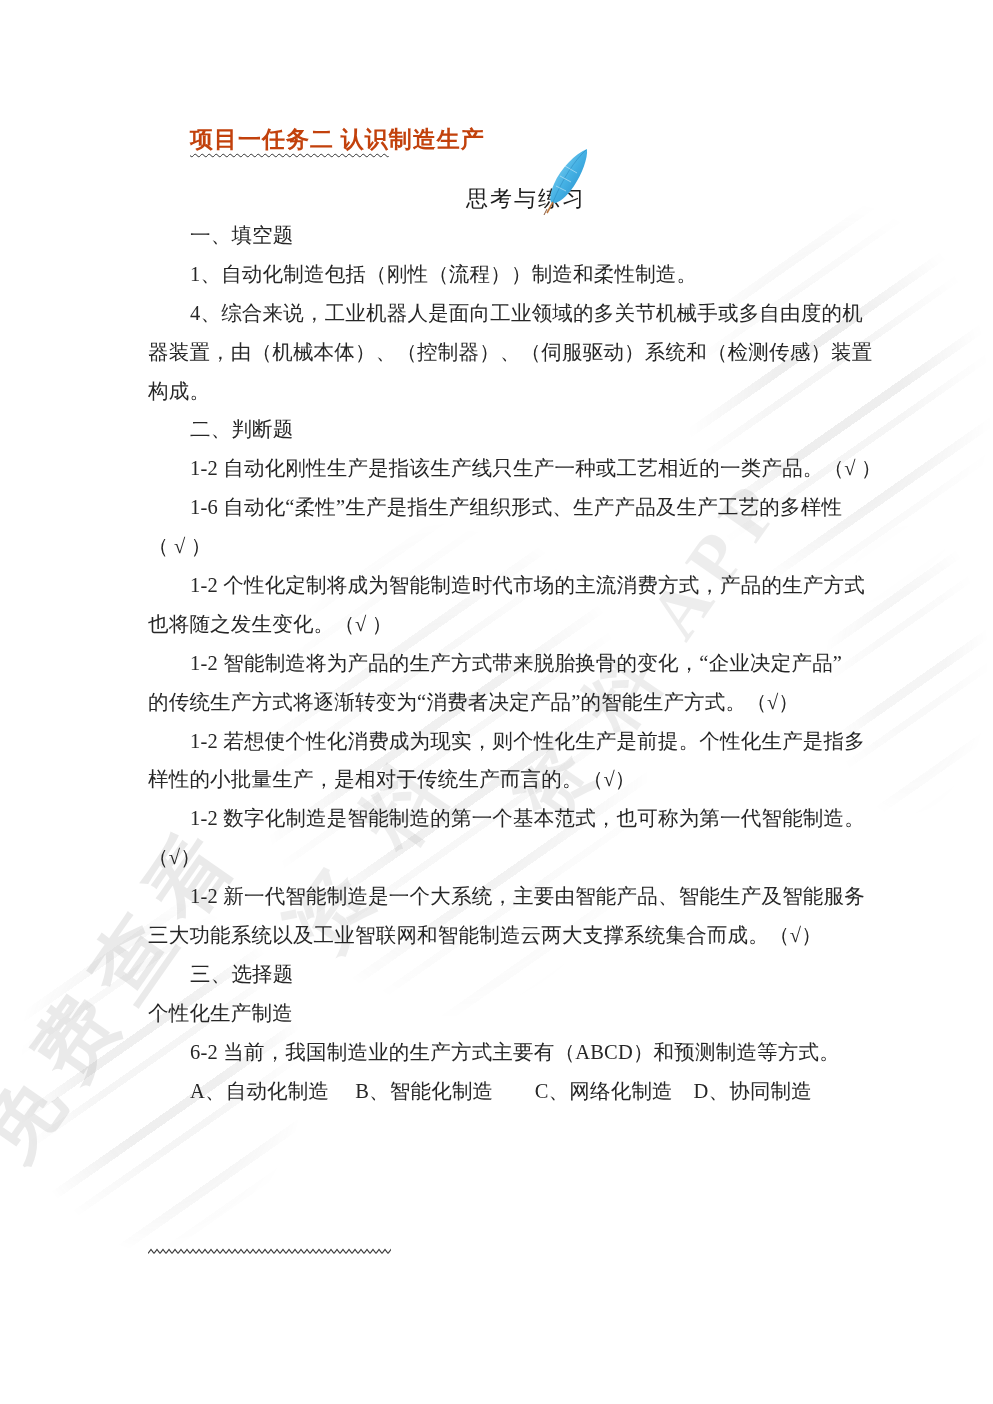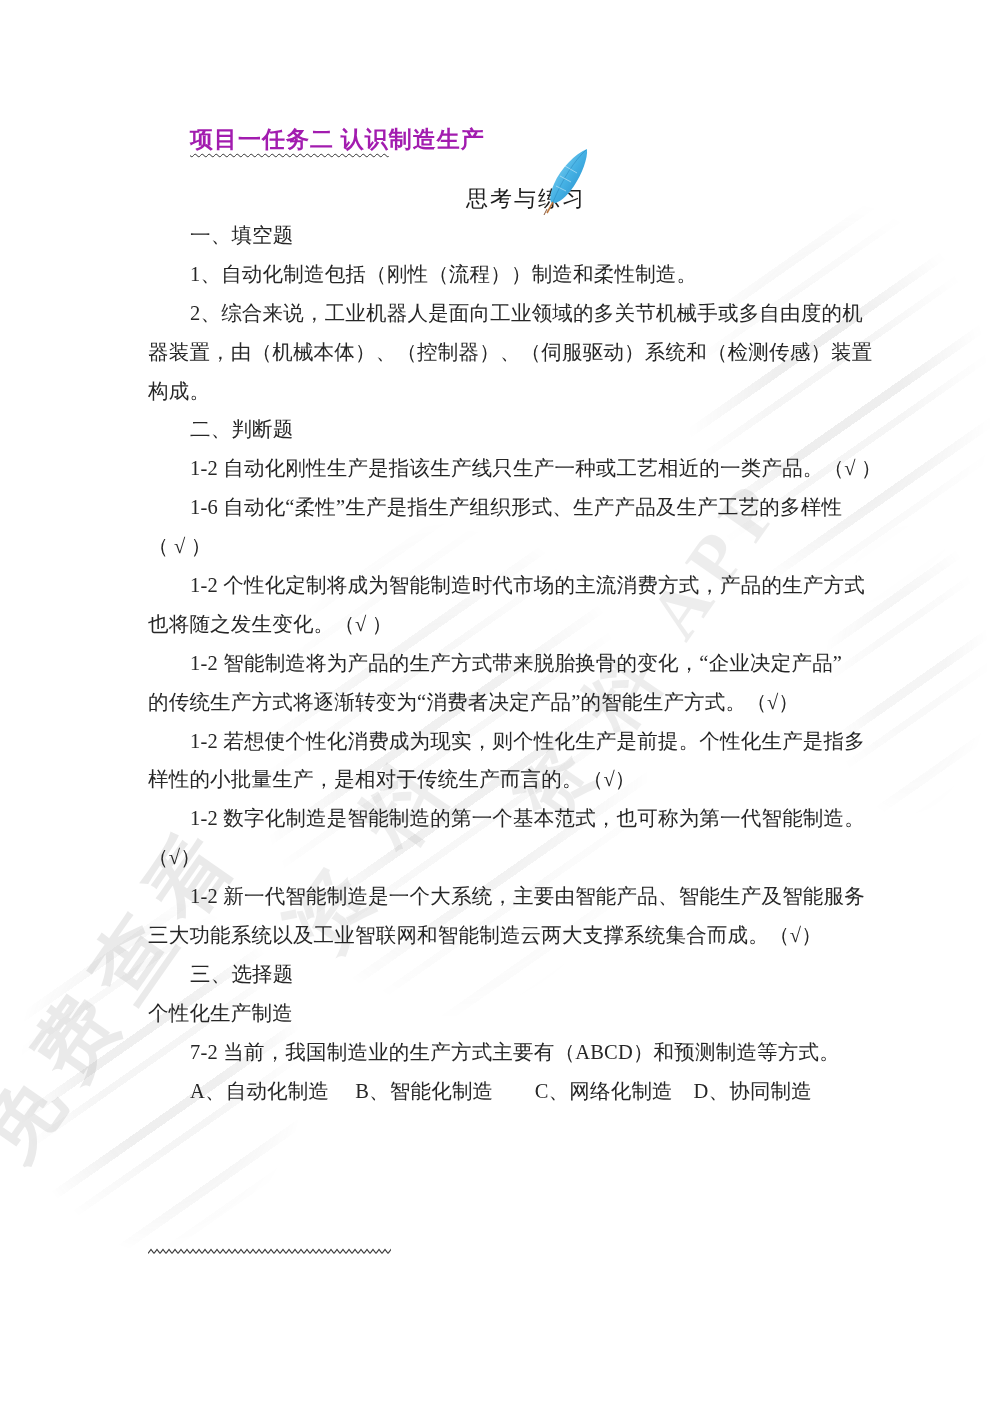--- a/index.html
+++ b/index.html
@@ -32,21 +32,21 @@
     transform-origin:left bottom;
     color:rgba(140,140,140,0.18);
   }
   .wm-left  { left:42px;  top:1075px; font-size:80px; letter-spacing:18px; transform:rotate(-55deg); }
   .wm-mid   { left:352px; top:868px;  font-size:80px; letter-spacing:14px; transform:rotate(-55deg); color:rgba(140,140,140,0.15); }
   .wm-right { left:575px; top:748px;  font-size:72px; letter-spacing:12px; transform:rotate(-55deg); color:rgba(140,140,140,0.16); }
 
   
   .title {
     position:absolute; left:190px; top:124px; z-index:3;
-    font-size:23px; font-weight:bold; letter-spacing:1px; color:#a21caf;
+    font-size:23px; font-weight:bold; letter-spacing:1px; color:#c2410c;
     white-space:pre;
   }
   .wavy {
     text-decoration:underline; text-decoration-style:wavy;
     text-decoration-thickness:1px; text-underline-offset:6px;
     text-decoration-color:#333;
   }
   .exercise {
     position:absolute; left:466px; top:184px; z-index:3;
     font-size:22px; color:#1e1e1e; letter-spacing:2px; white-space:pre;
@@ -90,40 +90,40 @@
     <path d="M46 3 C34 8 20 22 13 38 C9 47 8 55 11 57 C15 59 25 52 33 40 C41 28 47 12 46 3 Z" fill="url(#fg)"></path>
     <path d="M45 4 C34 14 22 32 12 56" stroke="#2f8fc4" stroke-width="1" fill="none" opacity="0.65"></path>
     <path d="M19 30 L30 36 M15 40 L25 45 M24 20 L36 27" stroke="#d9f1fb" stroke-width="0.8" opacity="0.7"></path>
     <path d="M12 56 L6 67" stroke="#b9773f" stroke-width="1.6" fill="none"></path>
     <path d="M6 63 L3 69" stroke="#8a5a3a" stroke-width="1" fill="none"></path>
   </svg>
 
   <div class="lines">
       <div class="line ind">一、填空题</div>
       <div class="line ind">1、自动化制造包括（刚性（流程））制造和柔性制造。</div>
-      <div class="line ind">2、综合来说，工业机器人是面向工业领域的多关节机械手或多自由度的机</div>
+      <div class="line ind">4、综合来说，工业机器人是面向工业领域的多关节机械手或多自由度的机</div>
       <div class="line">器装置，由（机械本体）、（控制器）、（伺服驱动）系统和（检测传感）装置</div>
       <div class="line">构成。</div>
       <div class="line ind">二、判断题</div>
       <div class="line ind">1-2 自动化刚性生产是指该生产线只生产一种或工艺相近的一类产品。（√ ）</div>
       <div class="line ind">1-6 自动化“柔性”生产是指生产组织形式、生产产品及生产工艺的多样性</div>
       <div class="line">（ √ ）</div>
       <div class="line ind">1-2 个性化定制将成为智能制造时代市场的主流消费方式，产品的生产方式</div>
       <div class="line">也将随之发生变化。（√ ）</div>
       <div class="line ind">1-2 智能制造将为产品的生产方式带来脱胎换骨的变化，“企业决定产品”</div>
       <div class="line">的传统生产方式将逐渐转变为“消费者决定产品”的智能生产方式。（√）</div>
       <div class="line ind">1-2 若想使个性化消费成为现实，则个性化生产是前提。个性化生产是指多</div>
       <div class="line">样性的小批量生产，是相对于传统生产而言的。（√）</div>
       <div class="line ind">1-2 数字化制造是智能制造的第一个基本范式，也可称为第一代智能制造。</div>
       <div class="line">（√）</div>
       <div class="line ind">1-2 新一代智能制造是一个大系统，主要由智能产品、智能生产及智能服务</div>
       <div class="line">三大功能系统以及工业智联网和智能制造云两大支撑系统集合而成。（√）</div>
       <div class="line ind">三、选择题</div>
       <div class="line">个性化生产制造</div>
-      <div class="line ind">7-2 当前，我国制造业的生产方式主要有（ABCD）和预测制造等方式。</div>
+      <div class="line ind">6-2 当前，我国制造业的生产方式主要有（ABCD）和预测制造等方式。</div>
       <div class="line ind">A、自动化制造　 B、智能化制造　　C、网络化制造　D、协同制造</div>
     </div>
 
   <svg class="footsep" width="243" height="7" viewBox="0 0 243 7">
     <defs>
       <pattern id="zig" width="6" height="7" patternUnits="userSpaceOnUse">
         <path d="M0 5.5 L3 1.5 L6 5.5" fill="none" stroke="#3a3a3a" stroke-width="1.2"></path>
       </pattern>
     </defs>
     <rect width="243" height="7" fill="url(#zig)"></rect>

